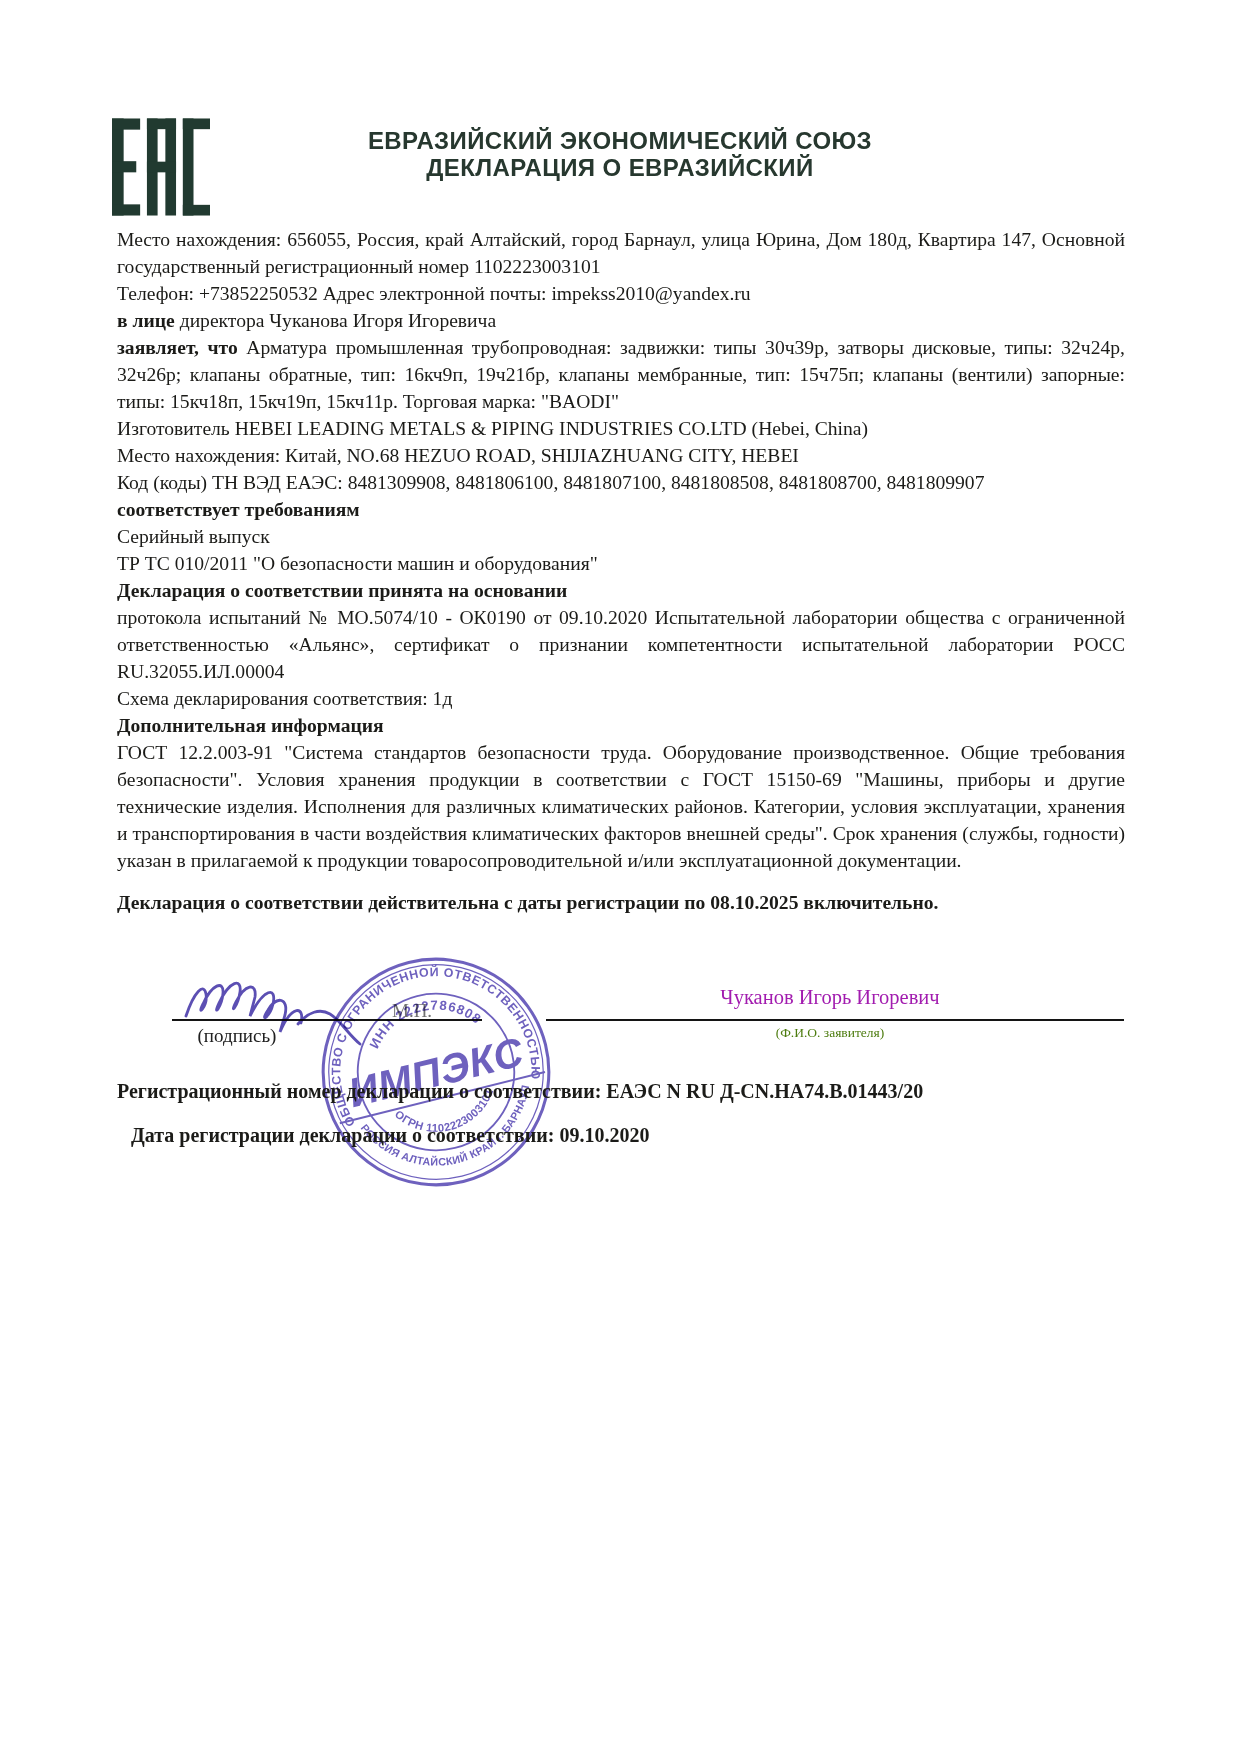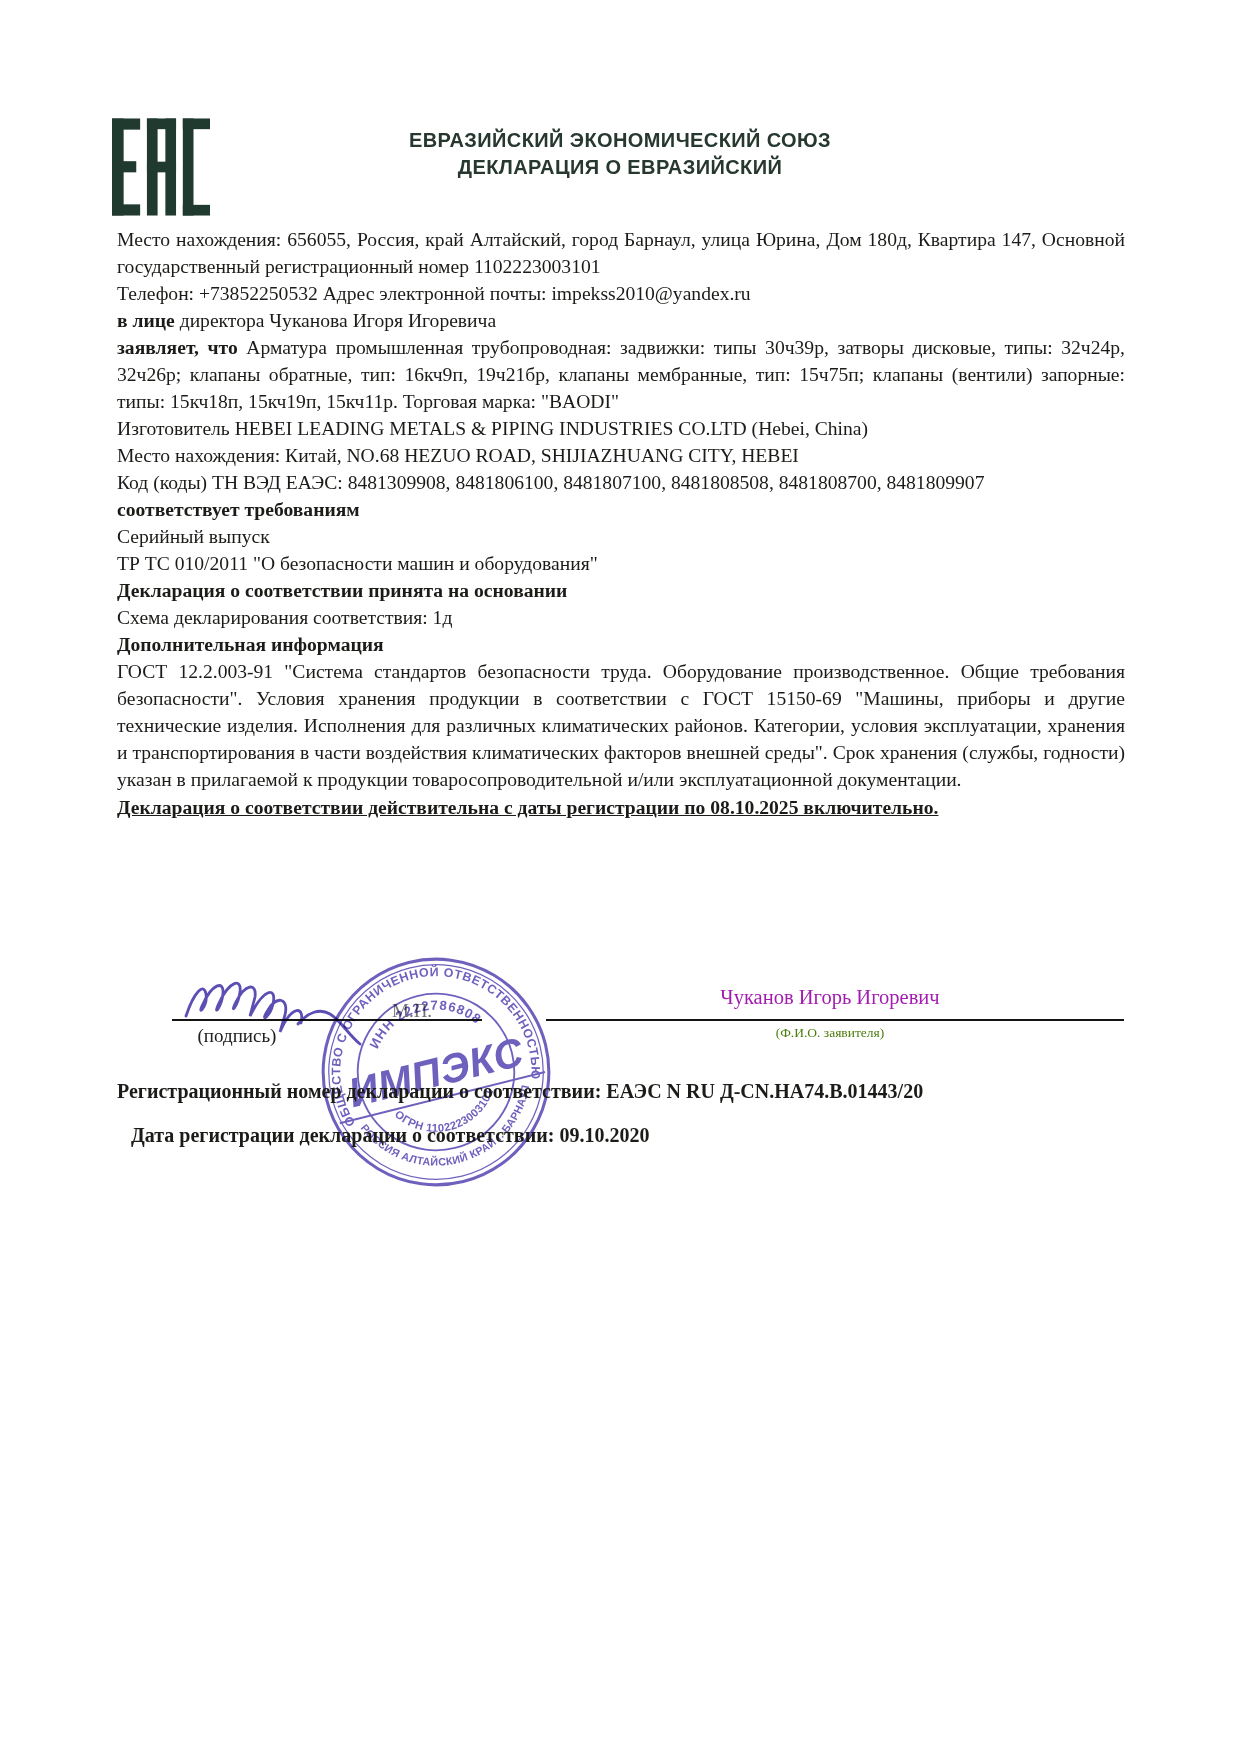--- a/index.html
+++ b/index.html
@@ -10,29 +10,29 @@
     background:#ffffff;
     font-family:"Liberation Serif","DejaVu Serif",serif;
     color:#1b1b18;
     overflow:hidden;
   }
   .eac-logo{position:absolute;left:112px;top:116px;width:98px;height:102px;}
   .doc-title{
     position:absolute;left:300px;top:127px;width:640px;
     text-align:center;
     font-family:"Liberation Sans","DejaVu Sans",sans-serif;
-    font-weight:bold;font-size:20px;line-height:27px;
+    font-weight:bold;font-size:24px;line-height:27px;
     color:#27382f;letter-spacing:.4px;
   }
   .doc-body{
     position:absolute;left:117px;top:226px;width:1008px;
     font-size:19.6px;line-height:27px;text-align:justify;
   }
   .doc-body p{margin:0;}
-  .doc-body p.gap{margin-top:1px;text-align:left;text-decoration:underline;}
+  .doc-body p.gap{margin-top:15px;text-align:left;}
   .doc-body b{font-weight:bold;}
 
   .sig-line-left{position:absolute;left:172px;top:1019px;width:310px;border-top:2px solid #141414;}
   .sig-line-right{position:absolute;left:546px;top:1019px;width:578px;border-top:2px solid #141414;}
   .podpis-label{position:absolute;left:172px;top:1025px;width:130px;text-align:center;font-size:19px;color:#202020;}
   .mp-label{position:absolute;left:392px;top:1000px;font-size:19px;color:#737373;}
   .fio-name{position:absolute;left:630px;top:986px;width:400px;text-align:center;font-size:20.5px;color:#a21caf;}
   .fio-label{position:absolute;left:680px;top:1025px;width:300px;text-align:center;font-size:13.5px;color:#4d7c0f;}
 
   .reg-number{position:absolute;left:117px;top:1080px;width:1010px;font-weight:bold;font-size:20px;}
@@ -73,20 +73,21 @@
       <p class="para"><span>Телефон: +73852250532 Адрес электронной почты: impekss2010@yandex.ru</span></p>
       <p class="para"><b>в лице </b><span>директора Чуканова Игоря Игоревича</span></p>
       <p class="para"><b>заявляет, что </b><span>Арматура промышленная трубопроводная: задвижки: типы 30ч39р, затворы дисковые, типы: 32ч24р, 32ч26р; клапаны обратные, тип: 16кч9п, 19ч21бр, клапаны мембранные, тип: 15ч75п; клапаны (вентили) запорные: типы: 15кч18п, 15кч19п, 15кч11р. Торговая марка: "BAODI"</span></p>
       <p class="para"><span>Изготовитель HEBEI LEADING METALS &amp; PIPING INDUSTRIES CO.LTD  (Hebei, China)</span></p>
       <p class="para"><span>Место нахождения: Китай, NO.68 HEZUO ROAD, SHIJIAZHUANG CITY, HEBEI</span></p>
       <p class="para"><span>Код (коды) ТН ВЭД ЕАЭС: 8481309908, 8481806100, 8481807100, 8481808508, 8481808700, 8481809907</span></p>
       <p class="para"><b>соответствует требованиям</b></p>
       <p class="para"><span>Серийный выпуск</span></p>
       <p class="para"><span>ТР ТС 010/2011 "О безопасности машин и оборудования"</span></p>
       <p class="para"><b>Декларация о соответствии принята на основании</b></p>
+      <p class="para"><span>протокола испытаний № МО.5074/10 - ОК0190 от 09.10.2020 Испытательной лаборатории общества с ограниченной ответственностью «Альянс», сертификат о признании компетентности испытательной лаборатории РОСС  RU.32055.ИЛ.00004</span></p>
       <p class="para"><span>Схема декларирования соответствия: 1д</span></p>
       <p class="para"><b>Дополнительная информация</b></p>
       <p class="para"><span>ГОСТ 12.2.003-91 "Система стандартов безопасности труда. Оборудование производственное. Общие требования безопасности". Условия хранения продукции в соответствии с ГОСТ 15150-69 "Машины, приборы и другие технические изделия. Исполнения для различных климатических районов. Категории, условия эксплуатации, хранения и транспортирования в части воздействия климатических факторов внешней среды". Срок хранения (службы, годности) указан в прилагаемой к продукции товаросопроводительной и/или эксплуатационной документации.</span></p>
       <p class="para gap"><b>Декларация о соответствии действительна с даты регистрации по 08.10.2025 включительно.</b></p>
     </div>
 
   <div class="sig-line-left"></div>
   <div class="sig-line-right"></div>
   <div class="podpis-label">(подпись)</div>
   <div class="mp-label">М.П.</div>

